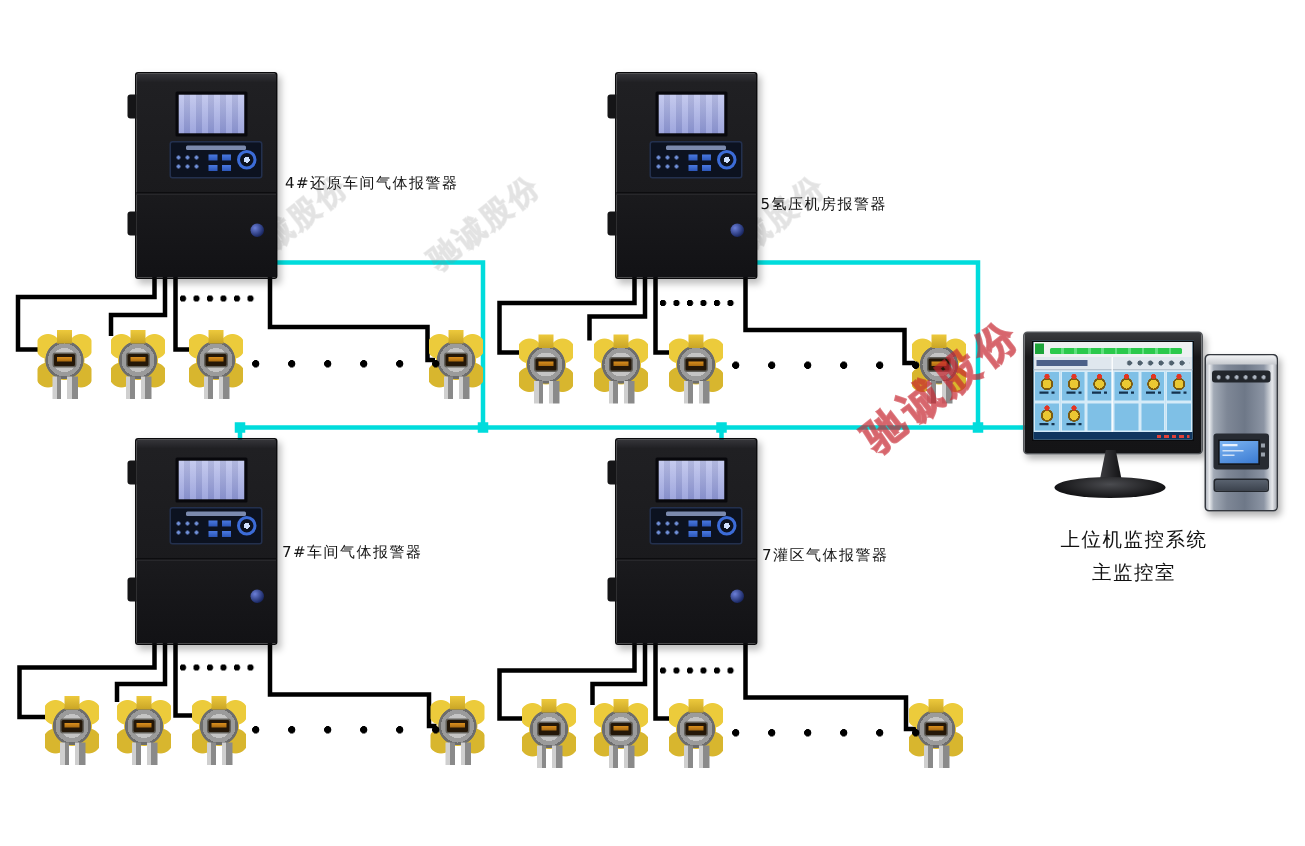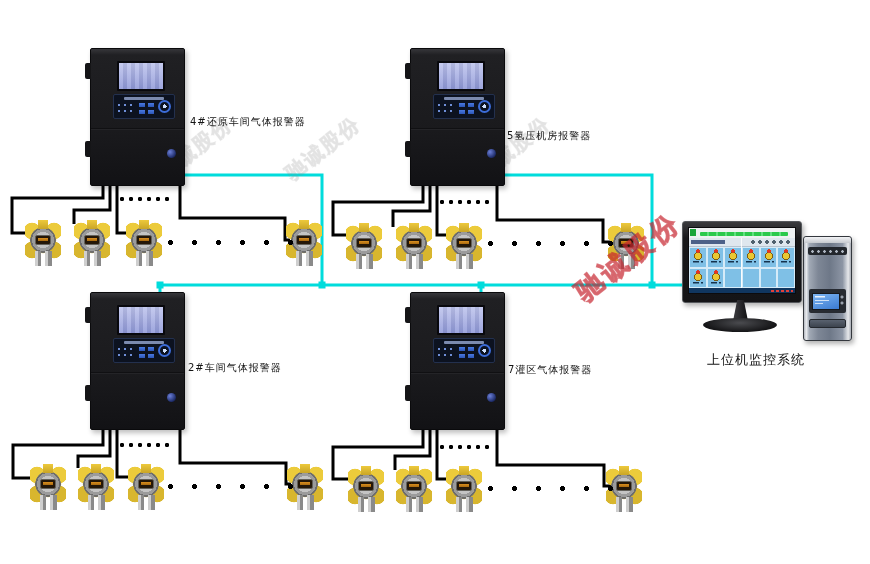--- a/index.html
+++ b/index.html
@@ -256,21 +256,21 @@
   <div class="dots wide" style="left:168px;top:240px"></div>
   <div class="dots tight" style="left:440px;top:200px"></div>
   <div class="dots wide" style="left:488px;top:241px"></div>
   <div class="dots tight" style="left:120px;top:443px"></div>
   <div class="dots wide" style="left:168px;top:484px"></div>
   <div class="dots tight" style="left:440px;top:445px"></div>
   <div class="dots wide" style="left:488px;top:486px"></div>
 
   <span class="glabel" style="left:190px;top:115px">4#还原车间气体报警器</span>
   <span class="glabel" style="left:507px;top:129px">5氢压机房报警器</span>
-  <span class="glabel" style="left:188px;top:361px">2#车间气体报警器</span>
+  <span class="glabel" style="left:188px;top:361px">7#车间气体报警器</span>
   <span class="glabel" style="left:508px;top:363px">7灌区气体报警器</span>
 
   <div class="monitor">
     <div class="mscreen">
       <div class="m-top">
         <div class="m-greensq"></div>
         <div class="m-progress"></div>
       </div>
       <div class="m-toolbar">
         <div class="m-tb-text"></div>
@@ -317,18 +317,19 @@
     <div class="t-top"></div>
     <div class="t-ports"></div>
     <div class="t-lcdwrap">
       <div class="t-lcd"></div>
       <div class="t-lcd-btns"></div>
     </div>
     <div class="t-bay"></div>
   </div>
 
   <div class="caption" style="top:351px">上位机监控系统</div>
+  <div class="caption" style="top:373px">主监控室</div>
 
   <div class="wm">
       <span>驰诚股份</span>
     </div>
 
 </div>
 
 </body></html>

